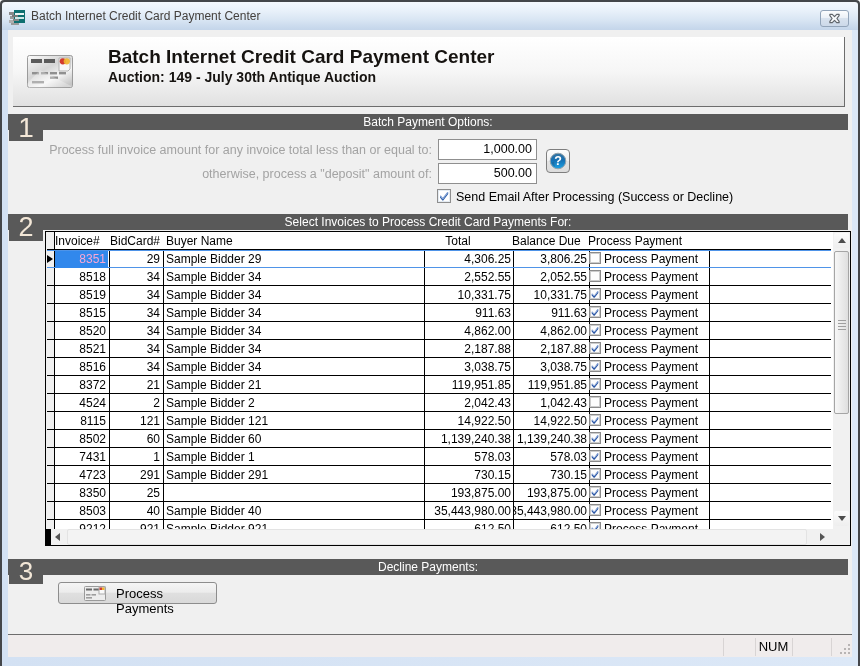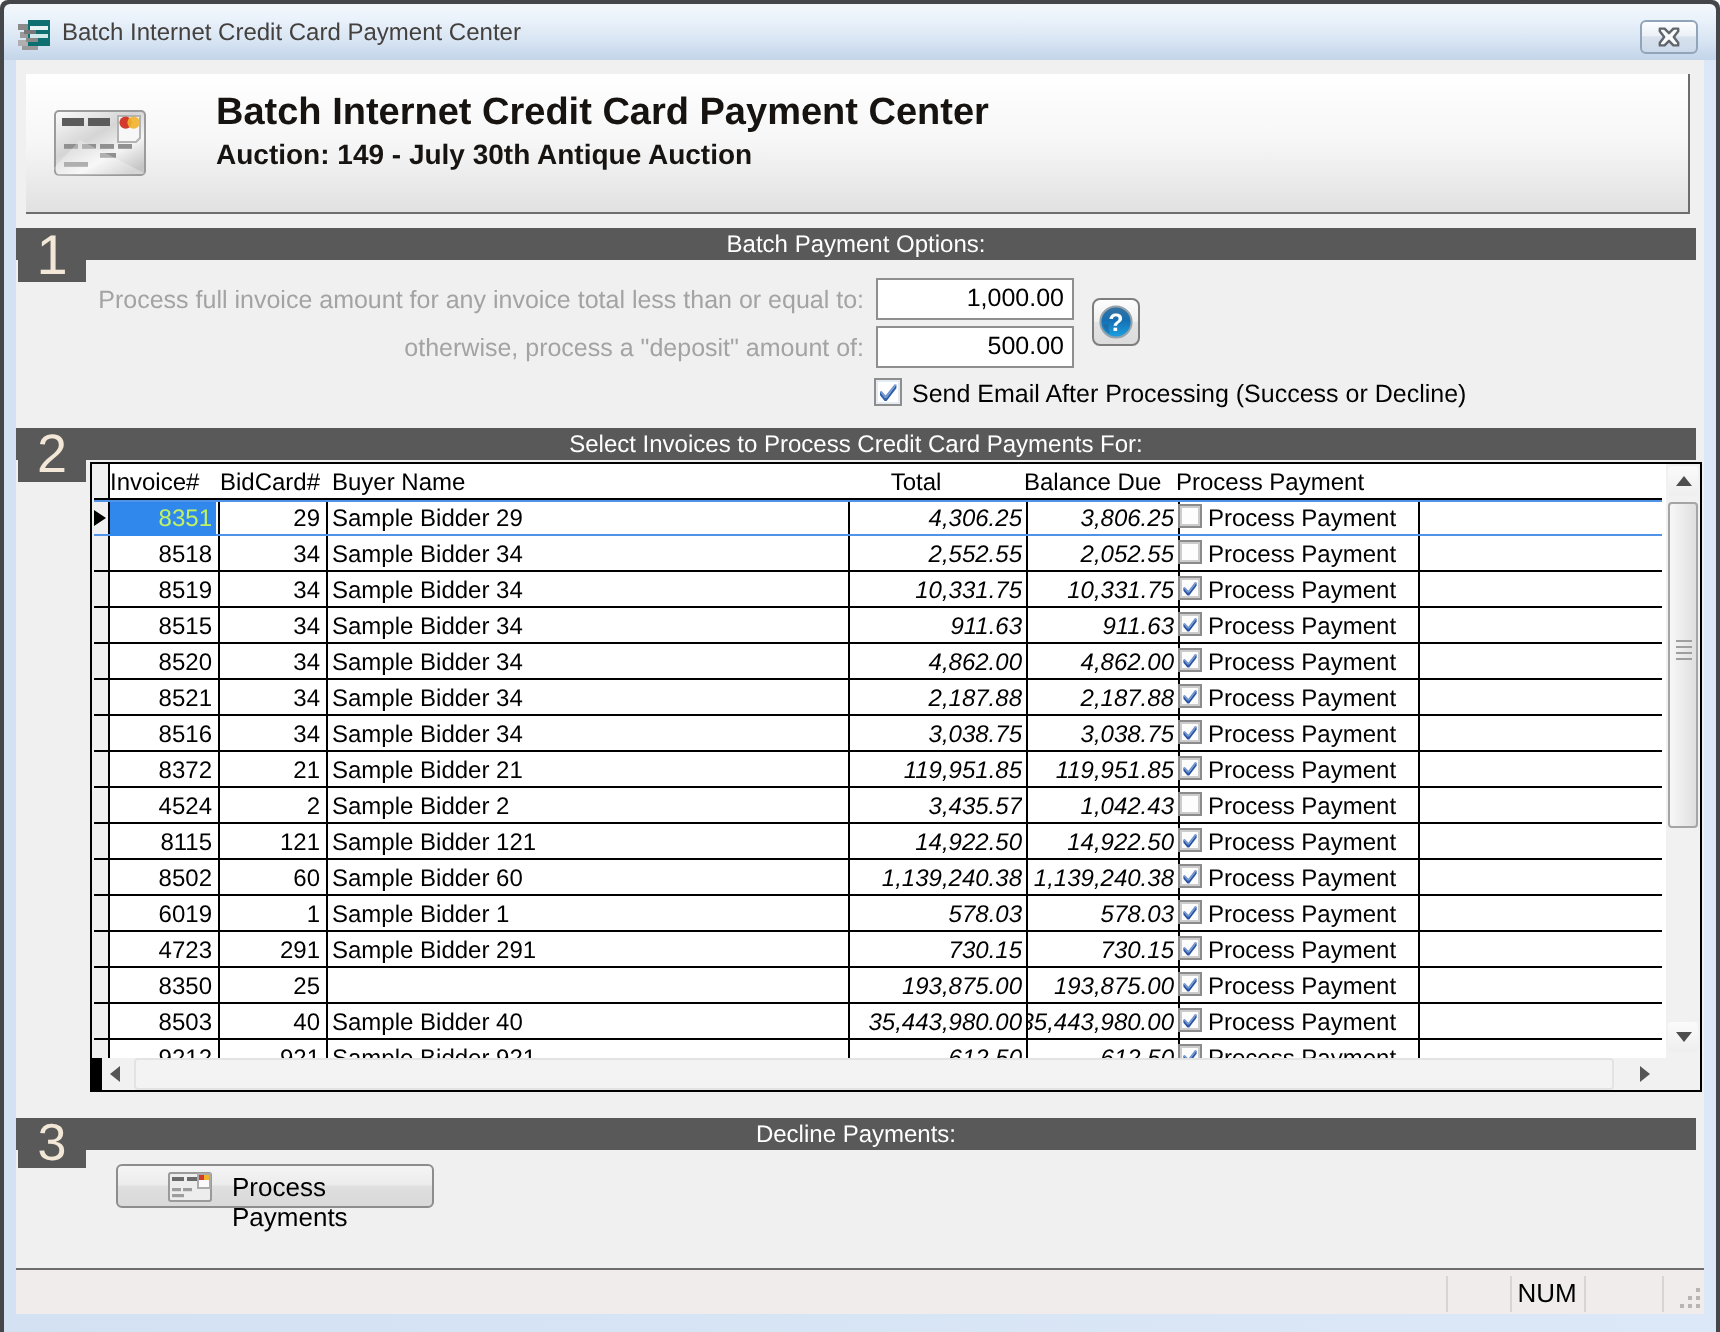--- a/index.html
+++ b/index.html
@@ -20,23 +20,23 @@
  font-size:12px; text-align:center; line-height:17px; }
 .nbx { position:absolute; left:9px; width:34px; background:#595959; color:#f3e7d7; text-align:center; }
 .lbl { position:absolute; font-size:12.5px; color:#a3a3a3; text-align:right; white-space:nowrap; }
 .inp { position:absolute; left:438px; width:99px; height:21px; background:#fff; border:1px solid #8f8f8f;
  font-size:12.5px; text-align:right; line-height:19px; padding-right:4px; }
 #tbl { position:absolute; left:45px; top:231px; width:806px; height:315px; background:#fff; border:1px solid #000; }
 .vl { position:absolute; top:250px; width:1px; height:279px; background:#000; }
 .rl { position:absolute; left:47px; width:784px; height:1px; background:#000; }
 .hd { position:absolute; top:233px; height:16px; font-size:12px; line-height:17px; color:#000; white-space:nowrap; }
 .nc { position:absolute; height:17px; font-size:12px; line-height:17px; text-align:right; white-space:nowrap; }
-.nc.w { color:#bef264; }
+.nc.w { color:#f9a8d4; }
 .tc { position:absolute; height:17px; font-size:12px; line-height:17px; white-space:nowrap; overflow:hidden; }
-.cc { position:absolute; height:17px; overflow:hidden;font-style:italic; }
+.cc { position:absolute; height:17px; overflow:hidden; }
 .cc span { position:absolute; right:0; top:0; font-size:12px; line-height:17px; white-space:nowrap; }
 .ck { position:absolute; }
 .tri { position:absolute; width:0; height:0; border-left:6px solid #000; border-top:4px solid transparent; border-bottom:4px solid transparent; }
 .ssep { position:absolute; top:638px; width:1px; height:18px; background:#d8d4d4; }
 .arrow { position:absolute; width:0; height:0; }
 </style></head><body>
 <div id="win">
  <div id="frame"></div>
  <div id="tbar">
   <svg style="position:absolute;left:7px;top:7px" width="17" height="17" viewBox="0 0 17 17">
@@ -269,21 +269,21 @@
       <rect x="1.5" y="1.5" width="9" height="9" fill="#fdfdfd" stroke="#cccccc" stroke-width="1"></rect>
       <path d="M2.7 5.8 L4.7 8.1 L5.6 8.1 L9.3 3.2 L9.3 4.9 L5.6 9.8 L4.7 9.8 L2.7 7.4 Z" fill="#2b56a4"></path>
       <path d="M2.7 5.8 L4.7 8.1 L5.6 8.1 L9.3 3.2 L8.5 3.0 L5.2 7.4 L3.4 5.5 Z" fill="#6e92ce"></path>
     </svg>
 <div class="tc" style="left:604px;top:377px;width:104px">Process Payment</div>
 <div class="rl" style="top:411px"></div>
 <div class="nc" style="left:55px;top:395px;width:51px">4524</div>
 <div class="nc" style="left:110px;top:395px;width:50px">2</div>
 <div class="tc" style="left:166px;top:395px;width:256px">Sample Bidder 2</div>
 <div class="cc" style="left:425px;top:395px;width:86px">
-      <span>3,435.57</span>
+      <span>2,042.43</span>
     </div>
 <div class="cc" style="left:514px;top:395px;width:73px">
       <span>1,042.43</span>
     </div>
 <svg class="ck" style="left:589px;top:396px" width="12" height="12" viewBox="0 0 12 12">
       <rect x="0.5" y="0.5" width="11" height="11" fill="#ececec" stroke="#8b8b8b"></rect>
       <rect x="1.5" y="1.5" width="9" height="9" fill="#fdfdfd" stroke="#cccccc" stroke-width="1"></rect>
     </svg>
 <div class="tc" style="left:604px;top:395px;width:104px">Process Payment</div>
 <div class="rl" style="top:429px"></div>
@@ -314,21 +314,21 @@
       <span>1,139,240.38</span>
     </div>
 <svg class="ck" style="left:589px;top:432px" width="12" height="12" viewBox="0 0 12 12">
       <rect x="0.5" y="0.5" width="11" height="11" fill="#ececec" stroke="#8b8b8b"></rect>
       <rect x="1.5" y="1.5" width="9" height="9" fill="#fdfdfd" stroke="#cccccc" stroke-width="1"></rect>
       <path d="M2.7 5.8 L4.7 8.1 L5.6 8.1 L9.3 3.2 L9.3 4.9 L5.6 9.8 L4.7 9.8 L2.7 7.4 Z" fill="#2b56a4"></path>
       <path d="M2.7 5.8 L4.7 8.1 L5.6 8.1 L9.3 3.2 L8.5 3.0 L5.2 7.4 L3.4 5.5 Z" fill="#6e92ce"></path>
     </svg>
 <div class="tc" style="left:604px;top:431px;width:104px">Process Payment</div>
 <div class="rl" style="top:465px"></div>
-<div class="nc" style="left:55px;top:449px;width:51px">6019</div>
+<div class="nc" style="left:55px;top:449px;width:51px">7431</div>
 <div class="nc" style="left:110px;top:449px;width:50px">1</div>
 <div class="tc" style="left:166px;top:449px;width:256px">Sample Bidder 1</div>
 <div class="cc" style="left:425px;top:449px;width:86px">
       <span>578.03</span>
     </div>
 <div class="cc" style="left:514px;top:449px;width:73px">
       <span>578.03</span>
     </div>
 <svg class="ck" style="left:589px;top:450px" width="12" height="12" viewBox="0 0 12 12">
       <rect x="0.5" y="0.5" width="11" height="11" fill="#ececec" stroke="#8b8b8b"></rect>

